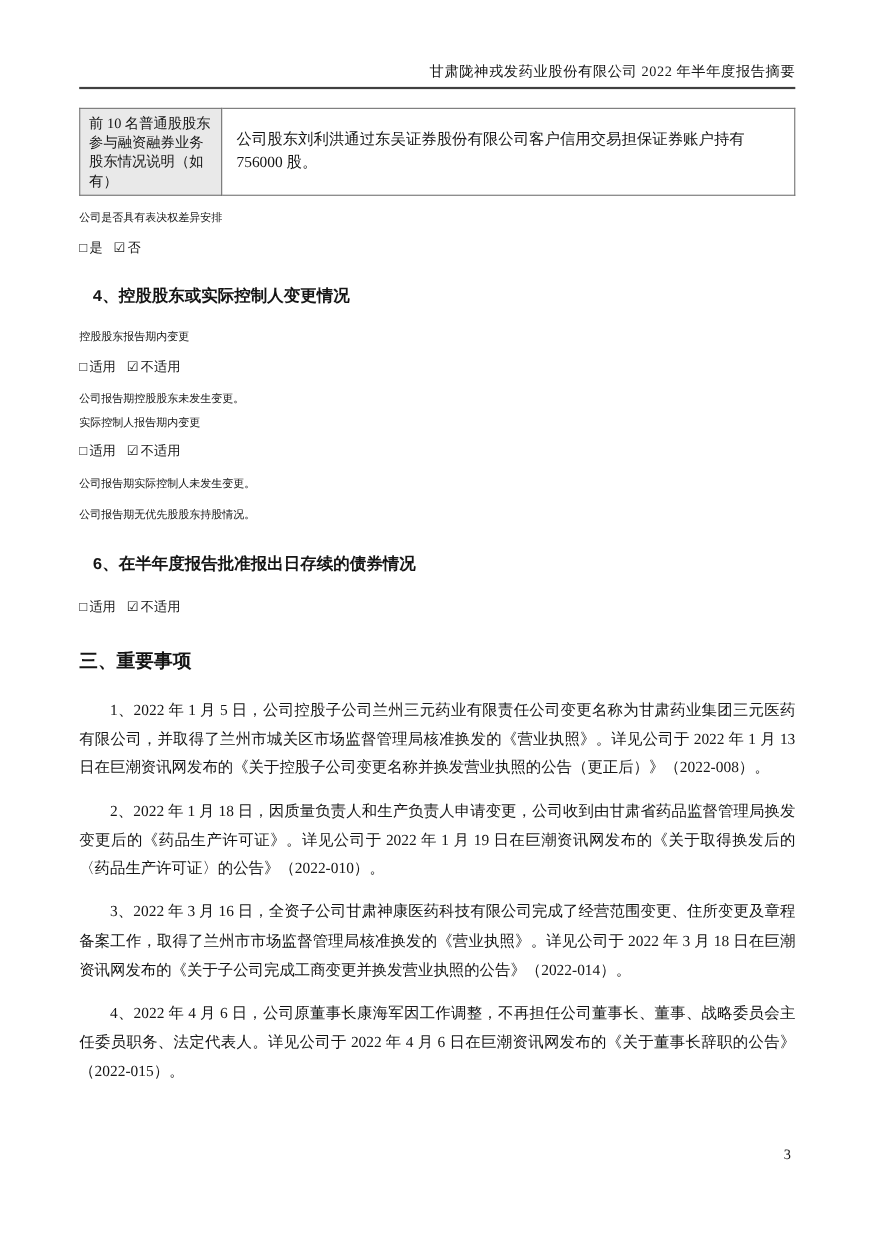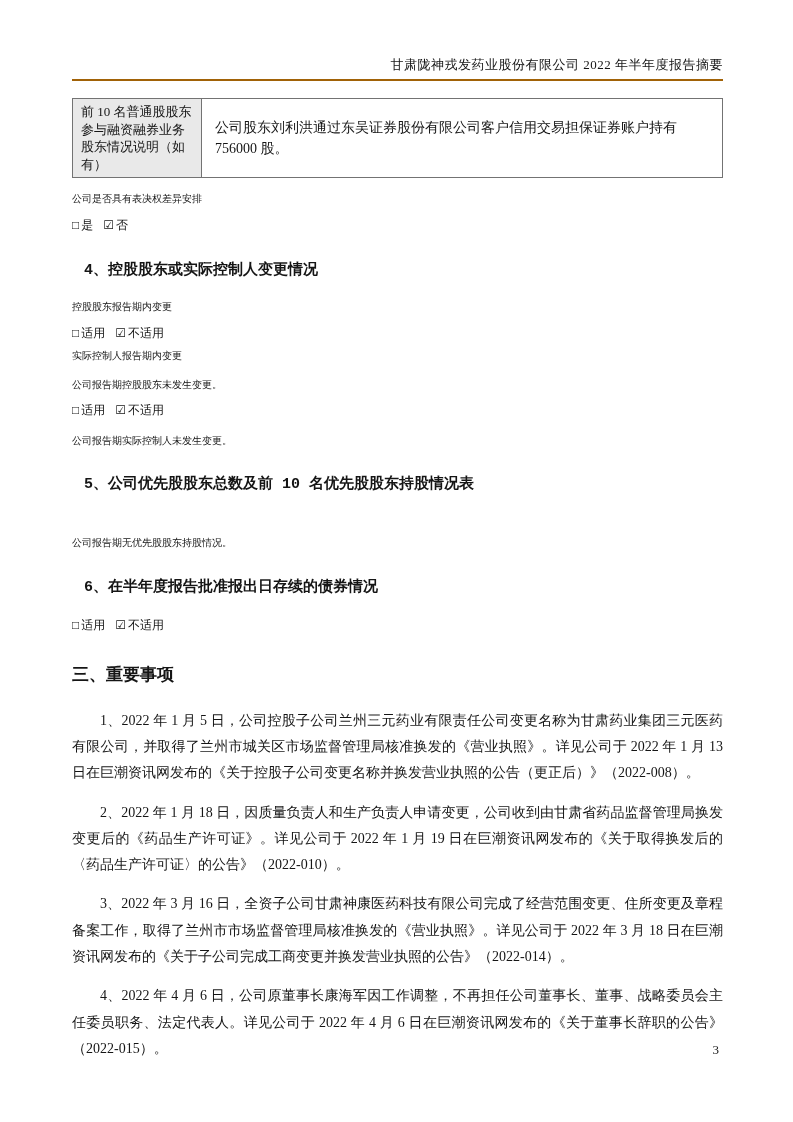--- a/index.html
+++ b/index.html
@@ -17,21 +17,21 @@
     overflow: hidden;
   }
   .content {
     padding: 56px 70px 0 72px;
   }
   .doc-header {
     text-align: right;
     font-size: 13px;
     letter-spacing: 0.5px;
     padding-bottom: 5px;
-    border-bottom: 2px solid #a16207;
+    border-bottom: 2px solid #404040;
   }
   table.info-table {
     border-collapse: collapse;
     width: 100%;
     margin-top: 17px;
     table-layout: fixed;
   }
   table.info-table td {
     border: 1px solid #737373;
     vertical-align: middle;
@@ -112,28 +112,27 @@
     <p class="body-line">公司是否具有表决权差异安排</p>
 
     <p class="checkline"><span class="opt"><span class="box">□</span><span>是</span></span><span class="opt"><span class="box">☑</span><span>否</span></span></p>
 
     <h3 class="sub-heading">4、控股股东或实际控制人变更情况</h3>
 
     <p class="body-line">控股股东报告期内变更</p>
 
     <p class="checkline"><span class="opt"><span class="box">□</span><span>适用</span></span><span class="opt"><span class="box">☑</span><span>不适用</span></span></p>
 
+    <p class="body-line">公司报告期控股股东未发生变更。</p>
     <p class="body-line tight">实际控制人报告期内变更</p>
-    <p class="body-line">公司报告期控股股东未发生变更。</p>
 
     <p class="checkline"><span class="opt"><span class="box">□</span><span>适用</span></span><span class="opt"><span class="box">☑</span><span>不适用</span></span></p>
 
     <p class="body-line">公司报告期实际控制人未发生变更。</p>
 
-    <h3 class="sub-heading gap-after">5、公司优先股股东总数及前 10 名优先股股东持股情况表</h3>
 
     <p class="body-line">公司报告期无优先股股东持股情况。</p>
 
     <h3 class="sub-heading">6、在半年度报告批准报出日存续的债券情况</h3>
 
     <p class="checkline"><span class="opt"><span class="box">□</span><span>适用</span></span><span class="opt"><span class="box">☑</span><span>不适用</span></span></p>
 
     <h2 class="major-heading">三、重要事项</h2>
 
     <p class="para">1、2022 年 1 月 5 日，公司控股子公司兰州三元药业有限责任公司变更名称为甘肃药业集团三元医药有限公司，并取得了兰州市城关区市场监督管理局核准换发的《营业执照》。详见公司于 2022 年 1 月 13 日在巨潮资讯网发布的《关于控股子公司变更名称并换发营业执照的公告（更正后）》（2022-008）。</p>

